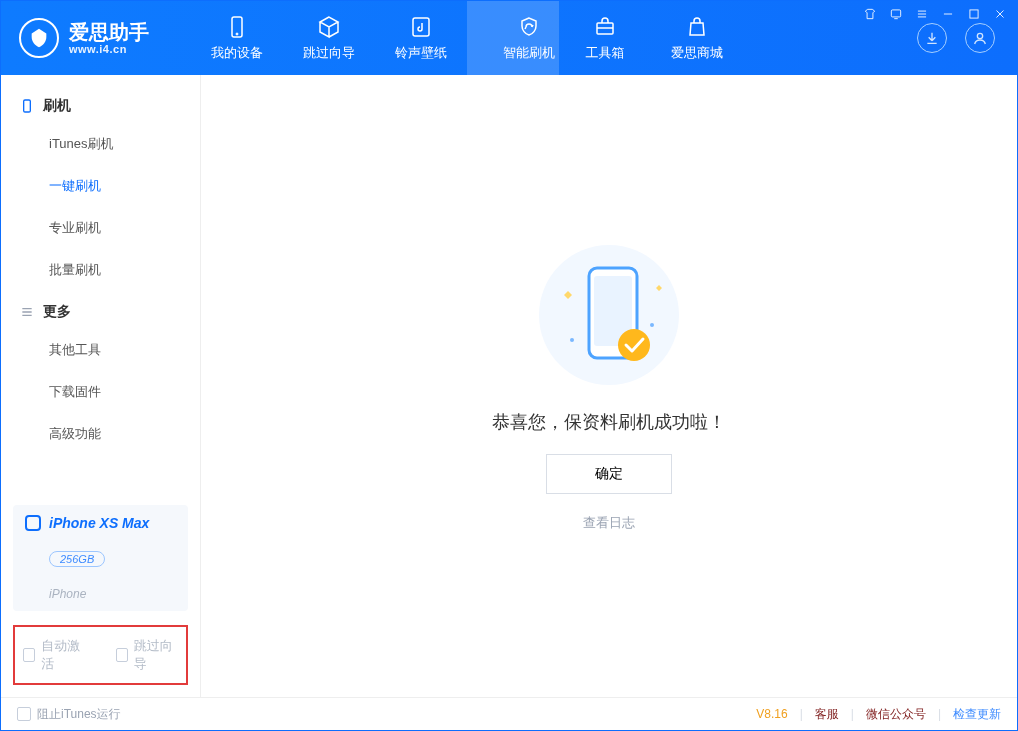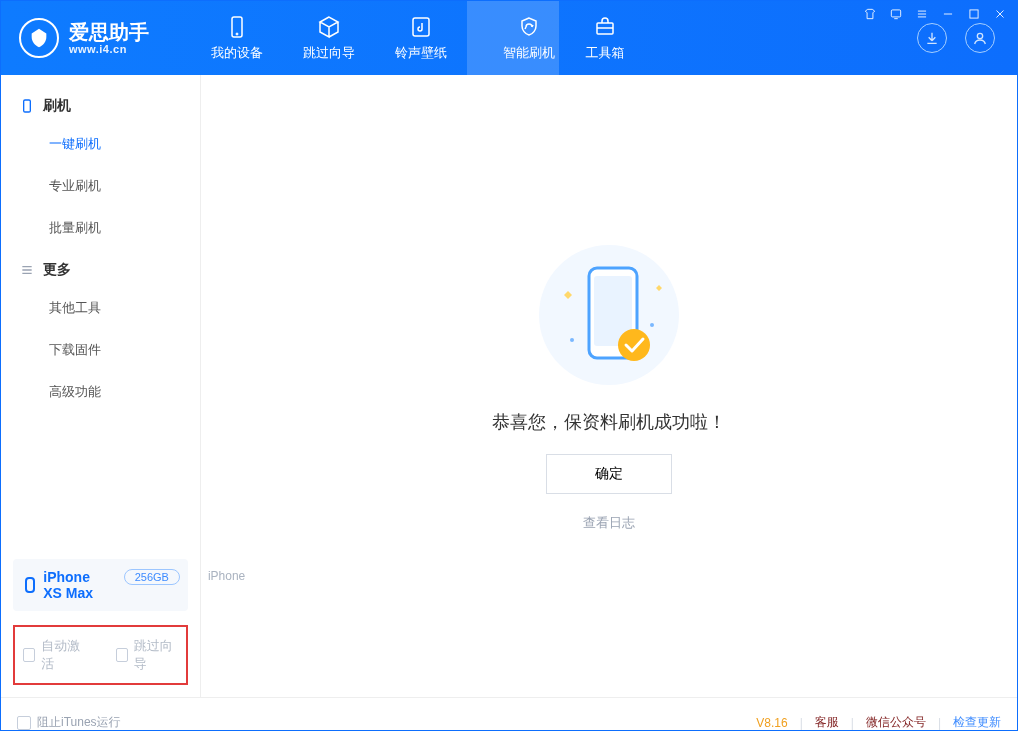--- a/index.html
+++ b/index.html
@@ -96,21 +96,21 @@
   border-radius:4px;
   padding: 10px 12px;
   display:flex; align-items:center; gap:10px;
   color:#0d6efd;
 }
 .mode-card .mic {
   width:20px; height:20px; border:2px solid #0d6efd; border-radius:50%;
   display:flex; align-items:center; justify-content:center;
 }
 .mode-card .mic svg { width:10px; height:10px; stroke:#0d6efd; stroke-width:2.5; fill:none; }
-.device-card { flex-direction:row; align-items:flex-start; gap:4px; color:#333; }
+.device-card { flex-direction:column; align-items:flex-start; gap:20px; color:#333;font-style:italic; }
 .device-card .row { display:flex; align-items:center; gap:8px; }
 .device-card .dic { width:16px; height:16px; border:2px solid #0d6efd; border-radius:4px; }
 .device-card .dname { color:#0d6efd; font-weight:600; font-size:14px; }
 .badge {
   margin-left:24px;
   border:1px solid #9cc6ff; border-radius:10px;
   color:#3d8bff; font-size:11px; padding:1px 10px;
 }
 .device-card .sub { margin-left:24px; color:#aab3c0; font-size:12px; }
 .chk-row {
@@ -128,21 +128,21 @@
 .success-msg { font-size:18px; color:#333; }
 .ok-btn {
   border:1px solid #d9dee6; background:#fff;
   padding:10px 48px; font-size:14px; cursor:pointer;
 }
 .log-link { color:#9aa3b2; font-size:13px; cursor:pointer; }
 
 .footer {
   height: 28px;
   border-top:1px solid #eee;
-  display:flex; align-items:flex-start;
+  display:flex; align-items:center;
   padding:16px 16px;
   font-size:12px; color:#9aa3b2;
 }
 .footer .chk { color:#9aa3b2; }
 .footer .right { margin-left:auto; display:flex; align-items:center; gap:12px; }
 .footer .sep { color:#d9dee6; }
 .footer .flink { color:#7f1d1d; cursor:pointer; }
 .footer .flink.upd { color:#3d8bff; }
 .ver { color:#f0a020; }
 </style>
@@ -199,20 +199,28 @@
     </div>
     <div class="nav-tab">
       <span class="ic">
           <svg viewBox="0 0 24 24">
             <rect x="4" y="8" width="16" height="11" rx="1" fill="none" stroke="#fff" stroke-width="1.5"></rect>
             <path d="M9 8V6a3 3 0 0 1 6 0v2M4 13h16" fill="none" stroke="#fff" stroke-width="1.5"></path>
           </svg>
         </span>
       <span>工具箱</span>
     </div>
+    <div class="nav-tab">
+      <span class="ic">
+          <svg viewBox="0 0 24 24">
+            <path d="M6 8h12l1 12H5L6 8zM9 8V6a3 3 0 0 1 6 0v2" fill="none" stroke="#fff" stroke-width="1.5"></path>
+          </svg>
+        </span>
+      <span>爱思商城</span>
+    </div>
   </div>
   <div class="header-right">
     <div class="circ">
         <svg viewBox="0 0 24 24">
           <path d="M12 4v12m0 0 5-5m-5 5-5-5M5 20h14"></path>
         </svg>
       </div>
     <div class="circ">
         <svg viewBox="0 0 24 24">
           <circle cx="12" cy="9" r="4"></circle>
@@ -259,20 +267,21 @@
 
   <div class="sidebar">
     <div class="side-group-h">
       <span class="gic">
           <svg viewBox="0 0 24 24" width="16" height="16">
             <rect x="7" y="3" width="10" height="18" rx="2" fill="none" stroke="#0d6efd" stroke-width="2"></rect>
           </svg>
         </span>
       <span>刷机</span>
     </div>
+    <div class="side-item">iTunes刷机</div>
     <div class="side-item active">一键刷机</div>
     <div class="side-item">专业刷机</div>
     <div class="side-item">批量刷机</div>
 
     <div class="side-group-h">
       <span class="gic">
           <svg viewBox="0 0 24 24" width="16" height="16">
             <path d="M5 7h14M5 12h14M5 17h14" stroke="#9aa3b2" stroke-width="2"></path>
           </svg>
         </span>

